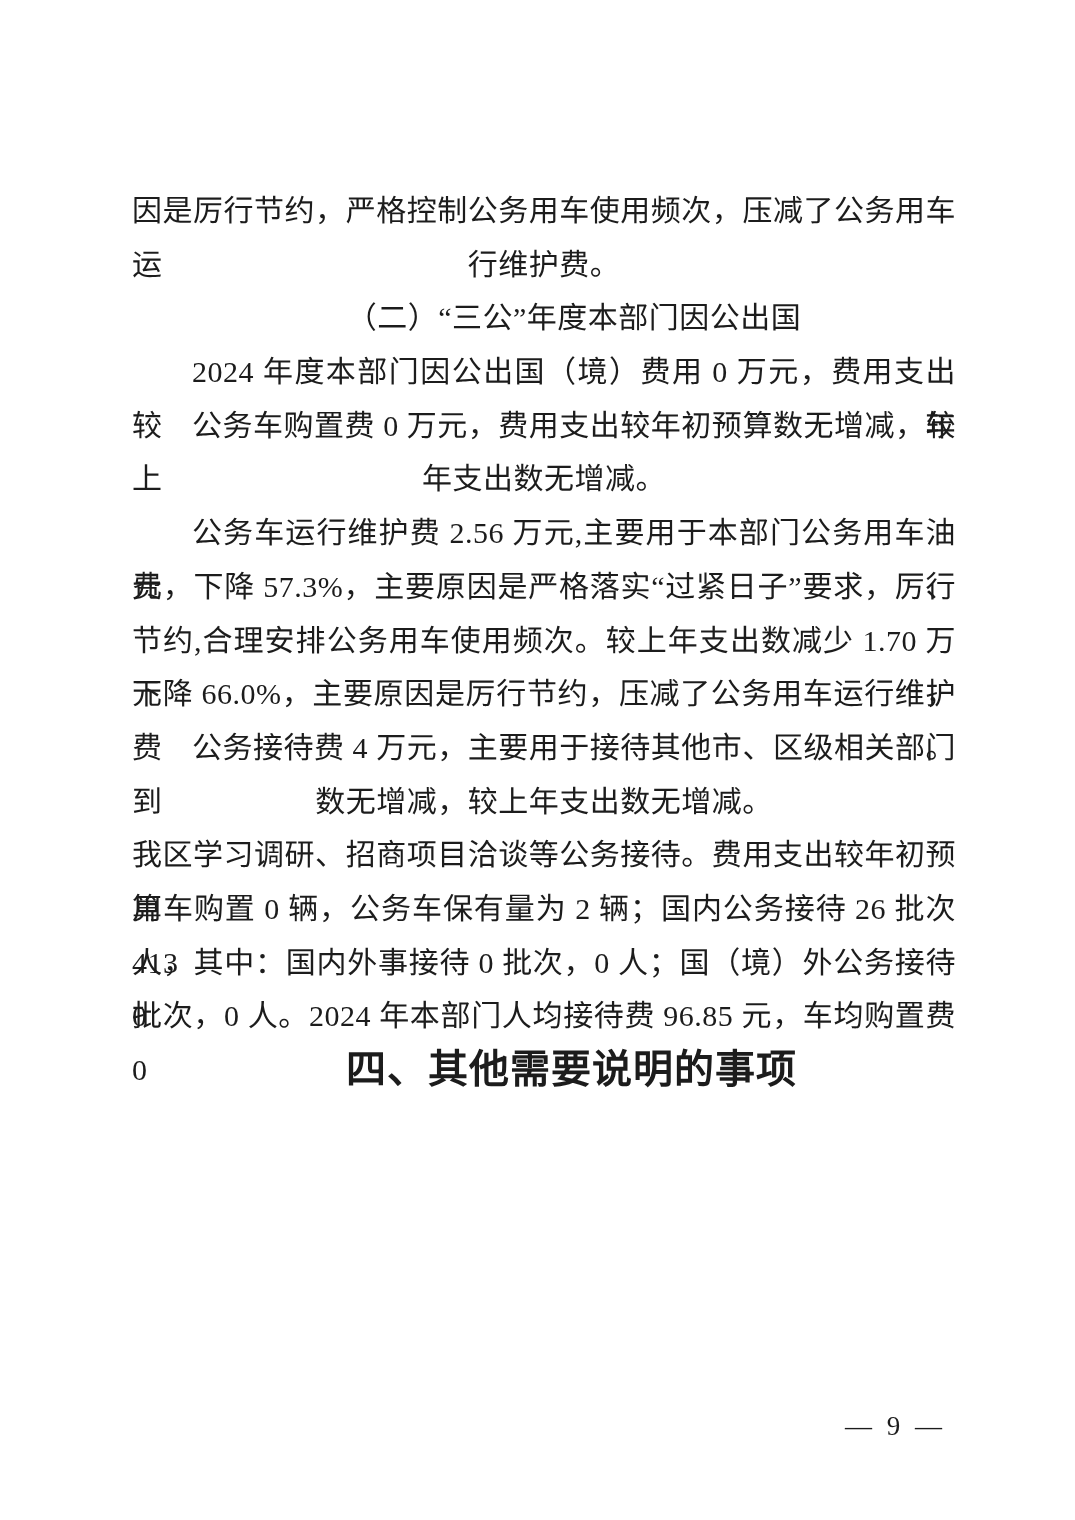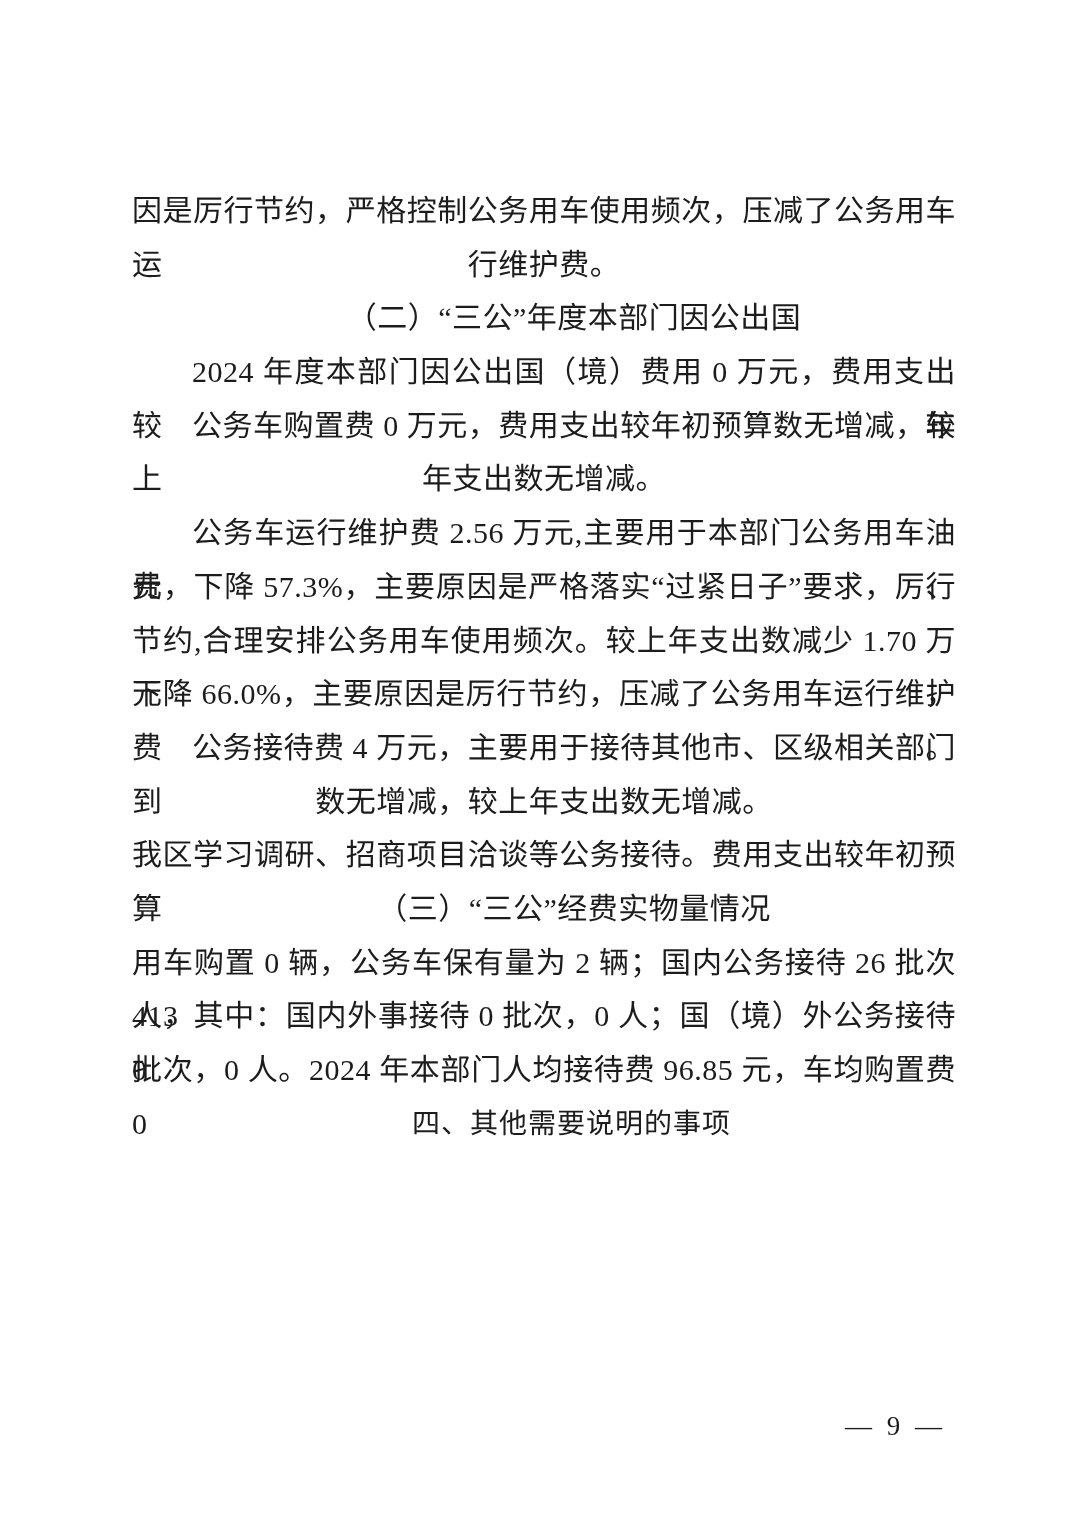--- a/index.html
+++ b/index.html
@@ -34,22 +34,22 @@
     text-align-last: justify;
     text-justify: inter-character;
   }
   
   .ind2 { text-indent: 2em; }
   
   .kai { font-weight: 400; }
   
   .hei {
     font-family: "Liberation Sans", "DejaVu Sans", sans-serif;
-    font-weight: 400;
-    font-size: 28px;
+    font-weight: 700;
+    font-size: 40px;
     text-indent: 55px;
     letter-spacing: 1px;
   }
   .footer {
     position: absolute;
     top: 1408px;
     right: 133px;
     font-size: 27px;
     line-height: 36px;
     word-spacing: 8px;
@@ -68,21 +68,20 @@
     <div class="line ind2 j">2024 年度本部门因公出国（境）费用 0 万元，费用支出较年</div>
     <div class="line ind2 j">公务车购置费 0 万元，费用支出较年初预算数无增减，较上</div>
     <div class="line">年支出数无增减。</div>
     <div class="line ind2 j">公务车运行维护费 2.56 万元,主要用于本部门公务用车油费、</div>
     <div class="line j">元，下降 57.3%，主要原因是严格落实“过紧日子”要求，厉行</div>
     <div class="line j">节约,合理安排公务用车使用频次。较上年支出数减少 1.70 万元，</div>
     <div class="line j">下降 66.0%，主要原因是厉行节约，压减了公务用车运行维护费。</div>
     <div class="line ind2 j">公务接待费 4 万元，主要用于接待其他市、区级相关部门到</div>
     <div class="line">数无增减，较上年支出数无增减。</div>
     <div class="line j">我区学习调研、招商项目洽谈等公务接待。费用支出较年初预算</div>
-    <div class="line ind2 kai">（三）“三公”经费实物量情况</div>
     <div class="line j">用车购置 0 辆，公务车保有量为 2 辆；国内公务接待 26 批次 413</div>
     <div class="line j">人，其中：国内外事接待 0 批次，0 人；国（境）外公务接待 0</div>
     <div class="line j">批次，0 人。2024 年本部门人均接待费 96.85 元，车均购置费 0</div>
     <div class="line hei">四、其他需要说明的事项</div>
   </div>
 
   <div class="footer">— 9 —</div>
 </div>
 
 </body></html>

